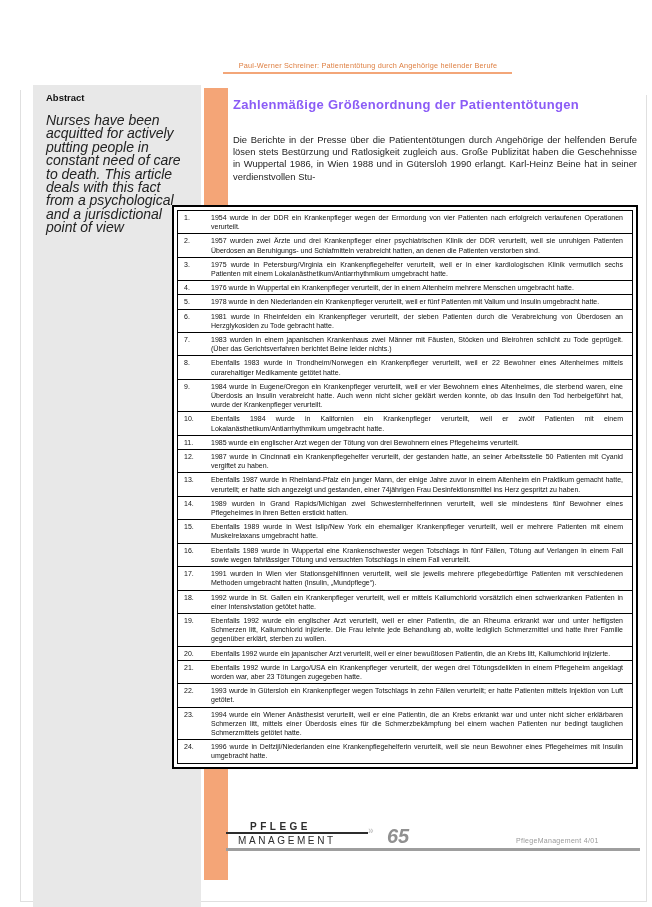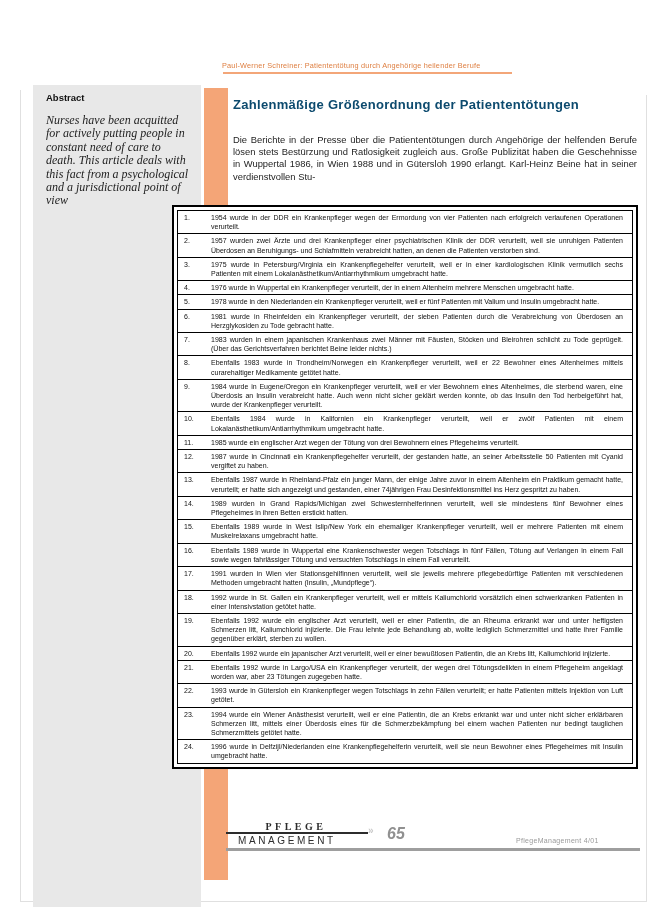--- a/index.html
+++ b/index.html
@@ -9,42 +9,42 @@
   }
   .abs{position:absolute;}
   
   .edge{background:#e0e0e0;}
   #edge-left{left:20px;top:90px;width:1px;height:812px;}
   #edge-bottom{left:20px;top:901px;width:627px;height:1px;}
   #edge-right{left:646px;top:95px;width:1px;height:807px;}
 
   
   #running-head{
-    left:222px;top:61px;width:292px;text-align:left;white-space:nowrap;
+    left:222px;top:61px;width:292px;text-align:center;white-space:nowrap;
     font-size:7.3px;letter-spacing:0.2px;color:#de7f41;
   }
   #running-head-rule{left:223px;top:72px;width:289px;height:2px;background:#f3a679;}
 
   
   #abstract-box{left:33px;top:85px;width:168px;height:882px;background:#e8e8e8;}
   #abstract-heading{
     position:absolute;left:13px;top:7px;font-size:9.5px;font-weight:bold;color:#111;
   }
   #abstract-text{
     position:absolute;left:13px;top:29px;width:145px;
-    font-style:italic;font-size:12px;line-height:13.4px;color:#222;font-family:Liberation Serif, serif;
+    font-style:italic;font-size:14px;line-height:13.4px;color:#222;
   }
 
   
   #accent-bar{left:204px;top:88px;width:24px;height:792px;background:#f4a577;}
 
   
   #article-title{
     left:233px;top:96px;width:400px;
-    font-size:13px;font-weight:bold;line-height:17.5px;letter-spacing:0.3px;color:#0c4a6e;
+    font-size:13px;font-weight:bold;line-height:17.5px;letter-spacing:0.3px;color:#8b5cf6;
   }
   #article-intro{
     left:233px;top:134px;width:404px;
     font-size:9.4px;line-height:12.2px;text-align:justify;color:#242424;
   }
 
   
   #case-table{
     left:172px;top:205px;width:466px;background:#ffffff;
     border:2px solid #000;padding:3px;box-sizing:border-box;
@@ -58,29 +58,29 @@
   }
   .t-text{
     flex:1;padding:2px 9px 2px 0;font-size:7px;line-height:9.2px;
     text-align:justify;color:#111;
   }
 
   
   #logo-rule-top{left:226px;top:832px;width:142px;height:2px;background:#2c2c2c;}
   #logo-arrow{left:368px;top:825px;font-size:10px;color:#c8c8c8;font-weight:bold;}
   #logo-line1{
-    left:250px;top:821px;width:92px;text-align:center;
-    font-size:10px;font-weight:bold;letter-spacing:3.5px;color:#2c2c2c;font-family:Liberation Serif, serif;
+    left:250px;top:821px;width:92px;
+    font-size:10px;font-weight:bold;letter-spacing:3.5px;color:#2c2c2c;
   }
   #logo-line2{
     left:238px;top:835px;font-size:10px;font-weight:normal;letter-spacing:2.6px;color:#2c2c2c;
   }
   #footer-rule{left:226px;top:848px;width:414px;height:3px;background:#9e9e9e;}
   #page-number{
-    left:387px;top:825px;font-size:16px;font-weight:bold;font-style:italic;color:#909090;
+    left:387px;top:825px;font-size:20px;font-weight:bold;font-style:italic;color:#909090;
   }
   #footer-issue{left:516px;top:837px;font-size:7px;letter-spacing:0.3px;color:#9a9a9a;}
 </style>
 </head>
 <body>
 
 <div>
 
   <div class="abs edge" id="edge-left"></div>
   <div class="abs edge" id="edge-bottom"></div>

